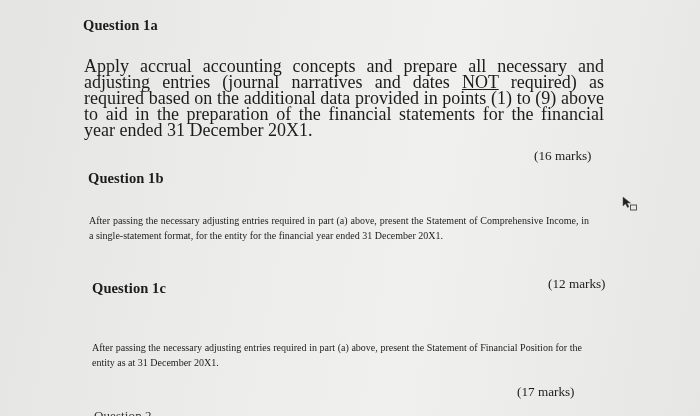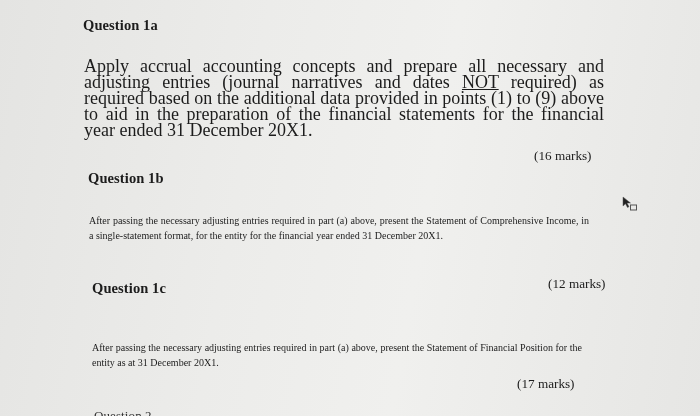--- a/index.html
+++ b/index.html
@@ -26,21 +26,21 @@
   <div class="abs heading" style="left:83px; top:17px;">Question 1a</div>
   <div class="abs para" style="left:84px; top:58px; width:520px;"><span>Apply accrual accounting concepts and prepare all necessary and adjusting entries (journal narratives and dates </span><u>NOT</u><span> required) as required based on the additional data provided in points (1) to (9) above to aid in the preparation of the financial statements for the financial year ended 31 December 20X1.</span></div>
   <div class="abs marks" style="left:534px; top:148px;">(16 marks)</div>
 
   <div class="abs heading" style="left:88px; top:170px;">Question 1b</div>
   <div class="abs para2" style="left:89px; top:213px; width:500px;">After passing the necessary adjusting entries required in part (a) above, present the Statement of Comprehensive Income, in a single-statement format, for the entity for the financial year ended 31 December 20X1.</div>
   <div class="abs marks" style="left:524px; top:276px;margin-left:24px;">(12 marks)</div>
 
   <div class="abs heading" style="left:92px; top:280px;">Question 1c</div>
   <div class="abs para2" style="left:92px; top:340px; width:490px;">After passing the necessary adjusting entries required in part (a) above, present the Statement of Financial Position for the entity as at 31 December 20X1.</div>
-  <div class="abs marks" style="left:517px; top:376px;">(17 marks)</div>
+  <div class="abs marks" style="left:517px; top:384px;">(17 marks)</div>
 
   <div class="abs clip-heading" style="left:94px; top:408px;">
     <div class="heading" style="font-weight:normal; font-size:13px; color:#333;">Question 2</div>
   </div>
 </div>
 
 <div class="cursor">
   <svg width="20" height="20" viewBox="0 0 20 20">
     <path d="M1 1 L1 10 L3.5 7.8 L5.5 11.5 L7 10.7 L5 7 L8.5 7 Z" fill="#222" stroke="#555" stroke-width="0.5"></path>
     <rect x="8.5" y="9" width="6" height="5" fill="none" stroke="#555" stroke-width="1"></rect>

